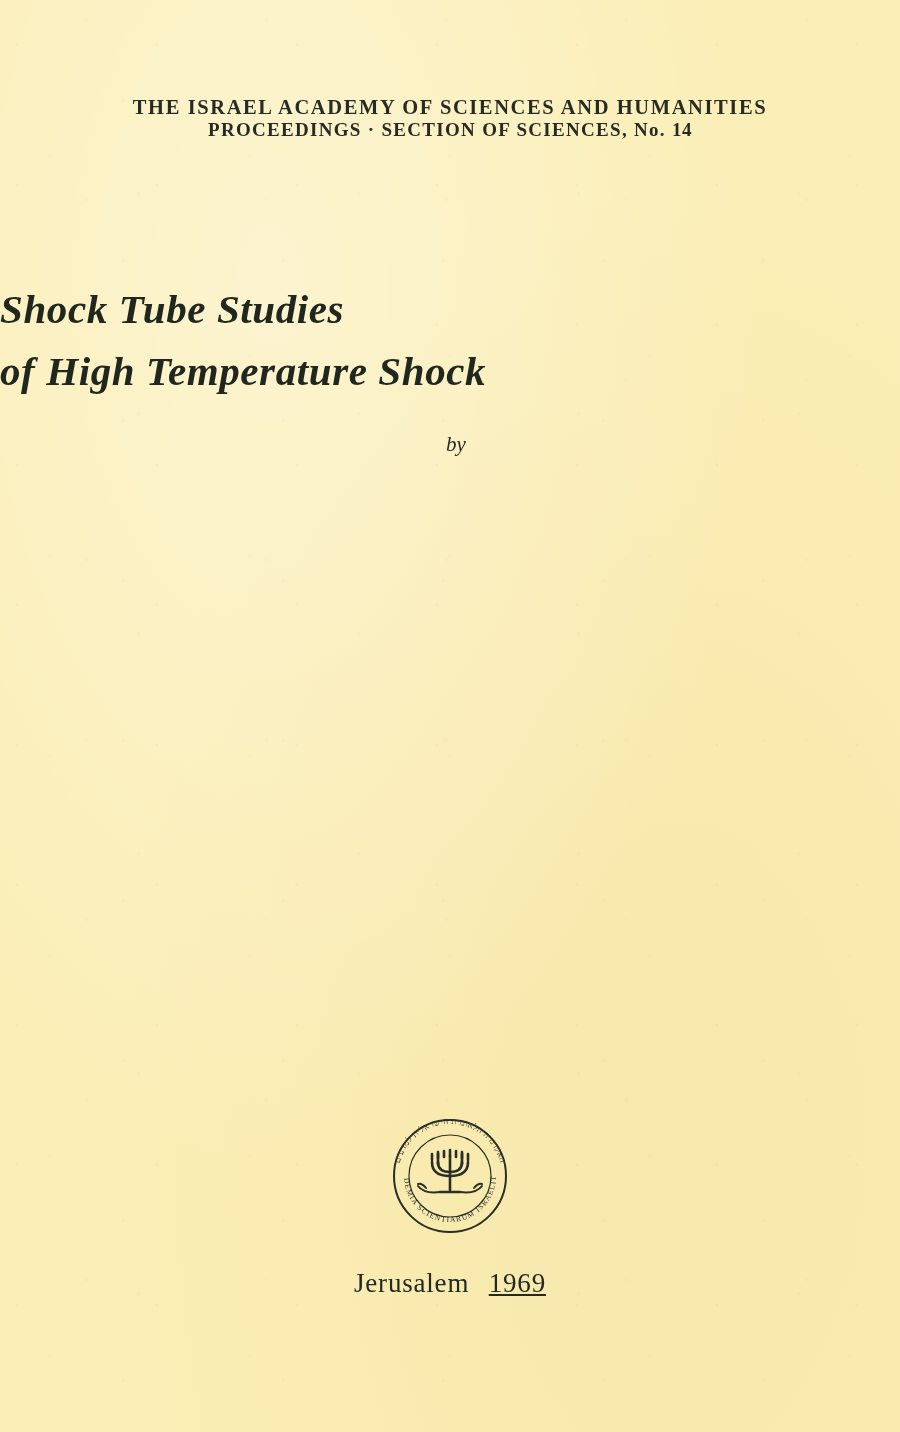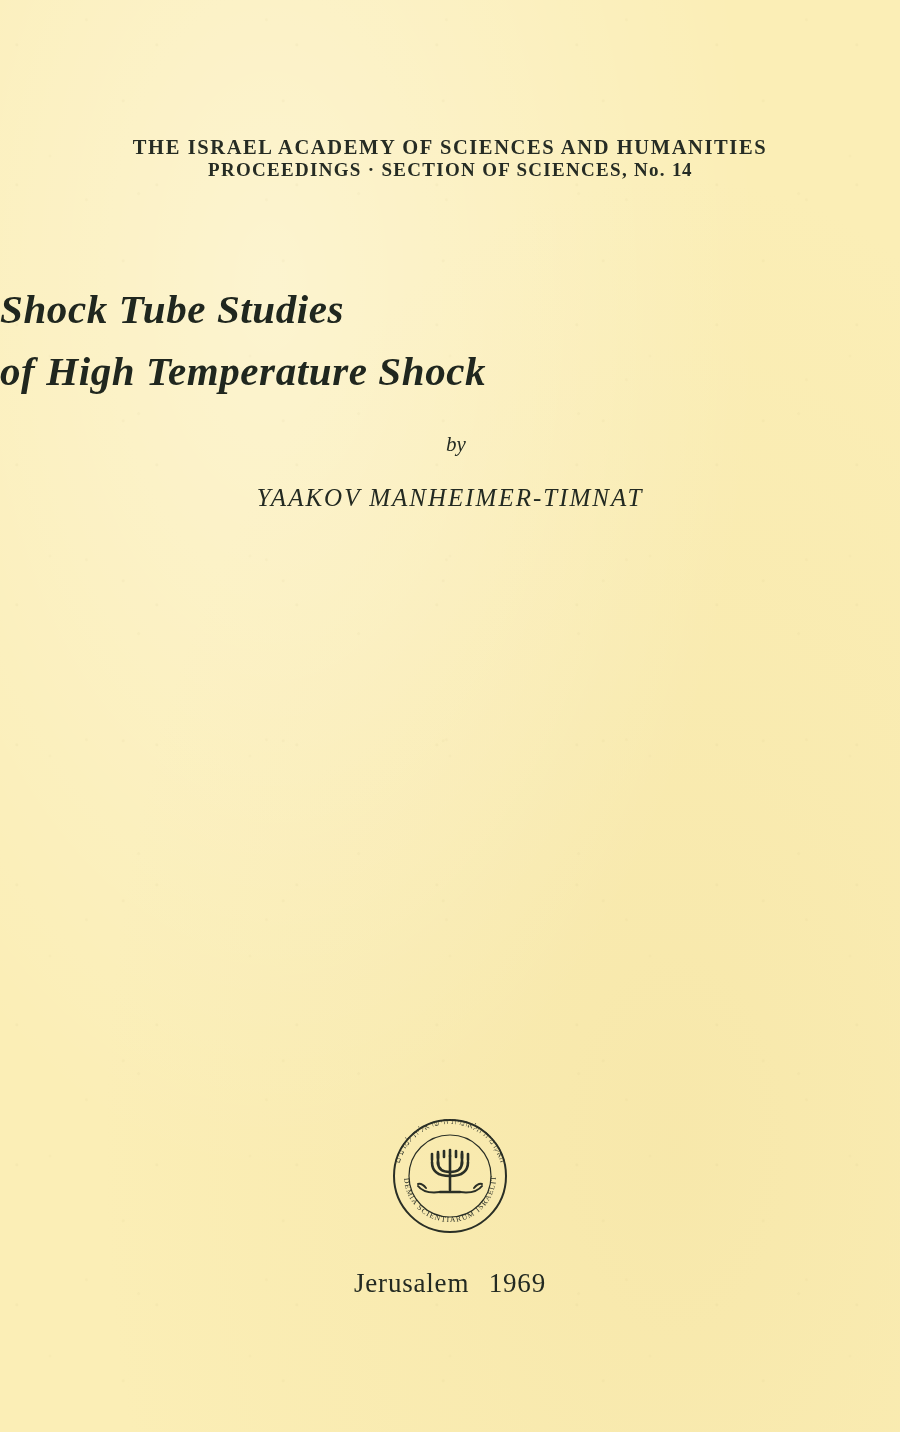--- a/index.html
+++ b/index.html
@@ -45,21 +45,20 @@
     top: 96px;
     text-align: center;
   }
   .series-line-1 {
     font-family: "Liberation Serif", serif;
     font-size: 20.5px;
     letter-spacing: 1.6px;
     font-weight: 700;
     color: #262c24;
     white-space: nowrap;
-    margin-top: 40px;
   }
   .series-line-2 {
     font-family: "Liberation Serif", serif;
     font-size: 19px;
     letter-spacing: 1.3px;
     font-weight: 700;
     color: #262c24;
     white-space: nowrap;
   }
   .series-line-2 .num {
@@ -123,20 +122,21 @@
     right: 0;
     top: 1268px;
     text-align: center;
     font-family: "Liberation Serif", serif;
     font-size: 27px;
     letter-spacing: 0.8px;
     color: #232a22;
   }
   .imprint .year {
     margin-left: 12px;
+    text-decoration: underline;
   }
 </style>
 </head>
 <body>
 
 <div class="page">
   <div class="texture"></div>
 
   <div class="series-block">
     <div class="series-line-1">THE ISRAEL ACADEMY OF SCIENCES AND HUMANITIES</div>
@@ -146,21 +146,20 @@
     </div>
   </div>
 
   <div class="title-block">
     <div class="title-line">Shock Tube Studies</div>
     <div class="title-line">of High Temperature Shock</div>
   </div>
 
   <div class="by-line">by</div>
 
-  <div class="author-line">YAAKOV MANHEIMER-TIMNAT</div>
 
   <div class="emblem-wrap">
     <svg width="140" height="140" viewBox="0 0 140 140">
       <defs>
         <path id="outerArc" d="M 70,70 m 0,-52 a 52,52 0 1,1 -0.1,0" fill="none"></path>
         <path id="hebArc" d="M 18,70 a 52,52 0 0,1 104,0" fill="none"></path>
         <path id="latArc" d="M 24,70 a 46,46 0 0,0 92,0" fill="none"></path>
       </defs>
       <circle cx="70" cy="70" r="56" fill="none" stroke="#2a2f26" stroke-width="2"></circle>
       <circle cx="70" cy="70" r="41" fill="none" stroke="#2a2f26" stroke-width="1.2"></circle>

